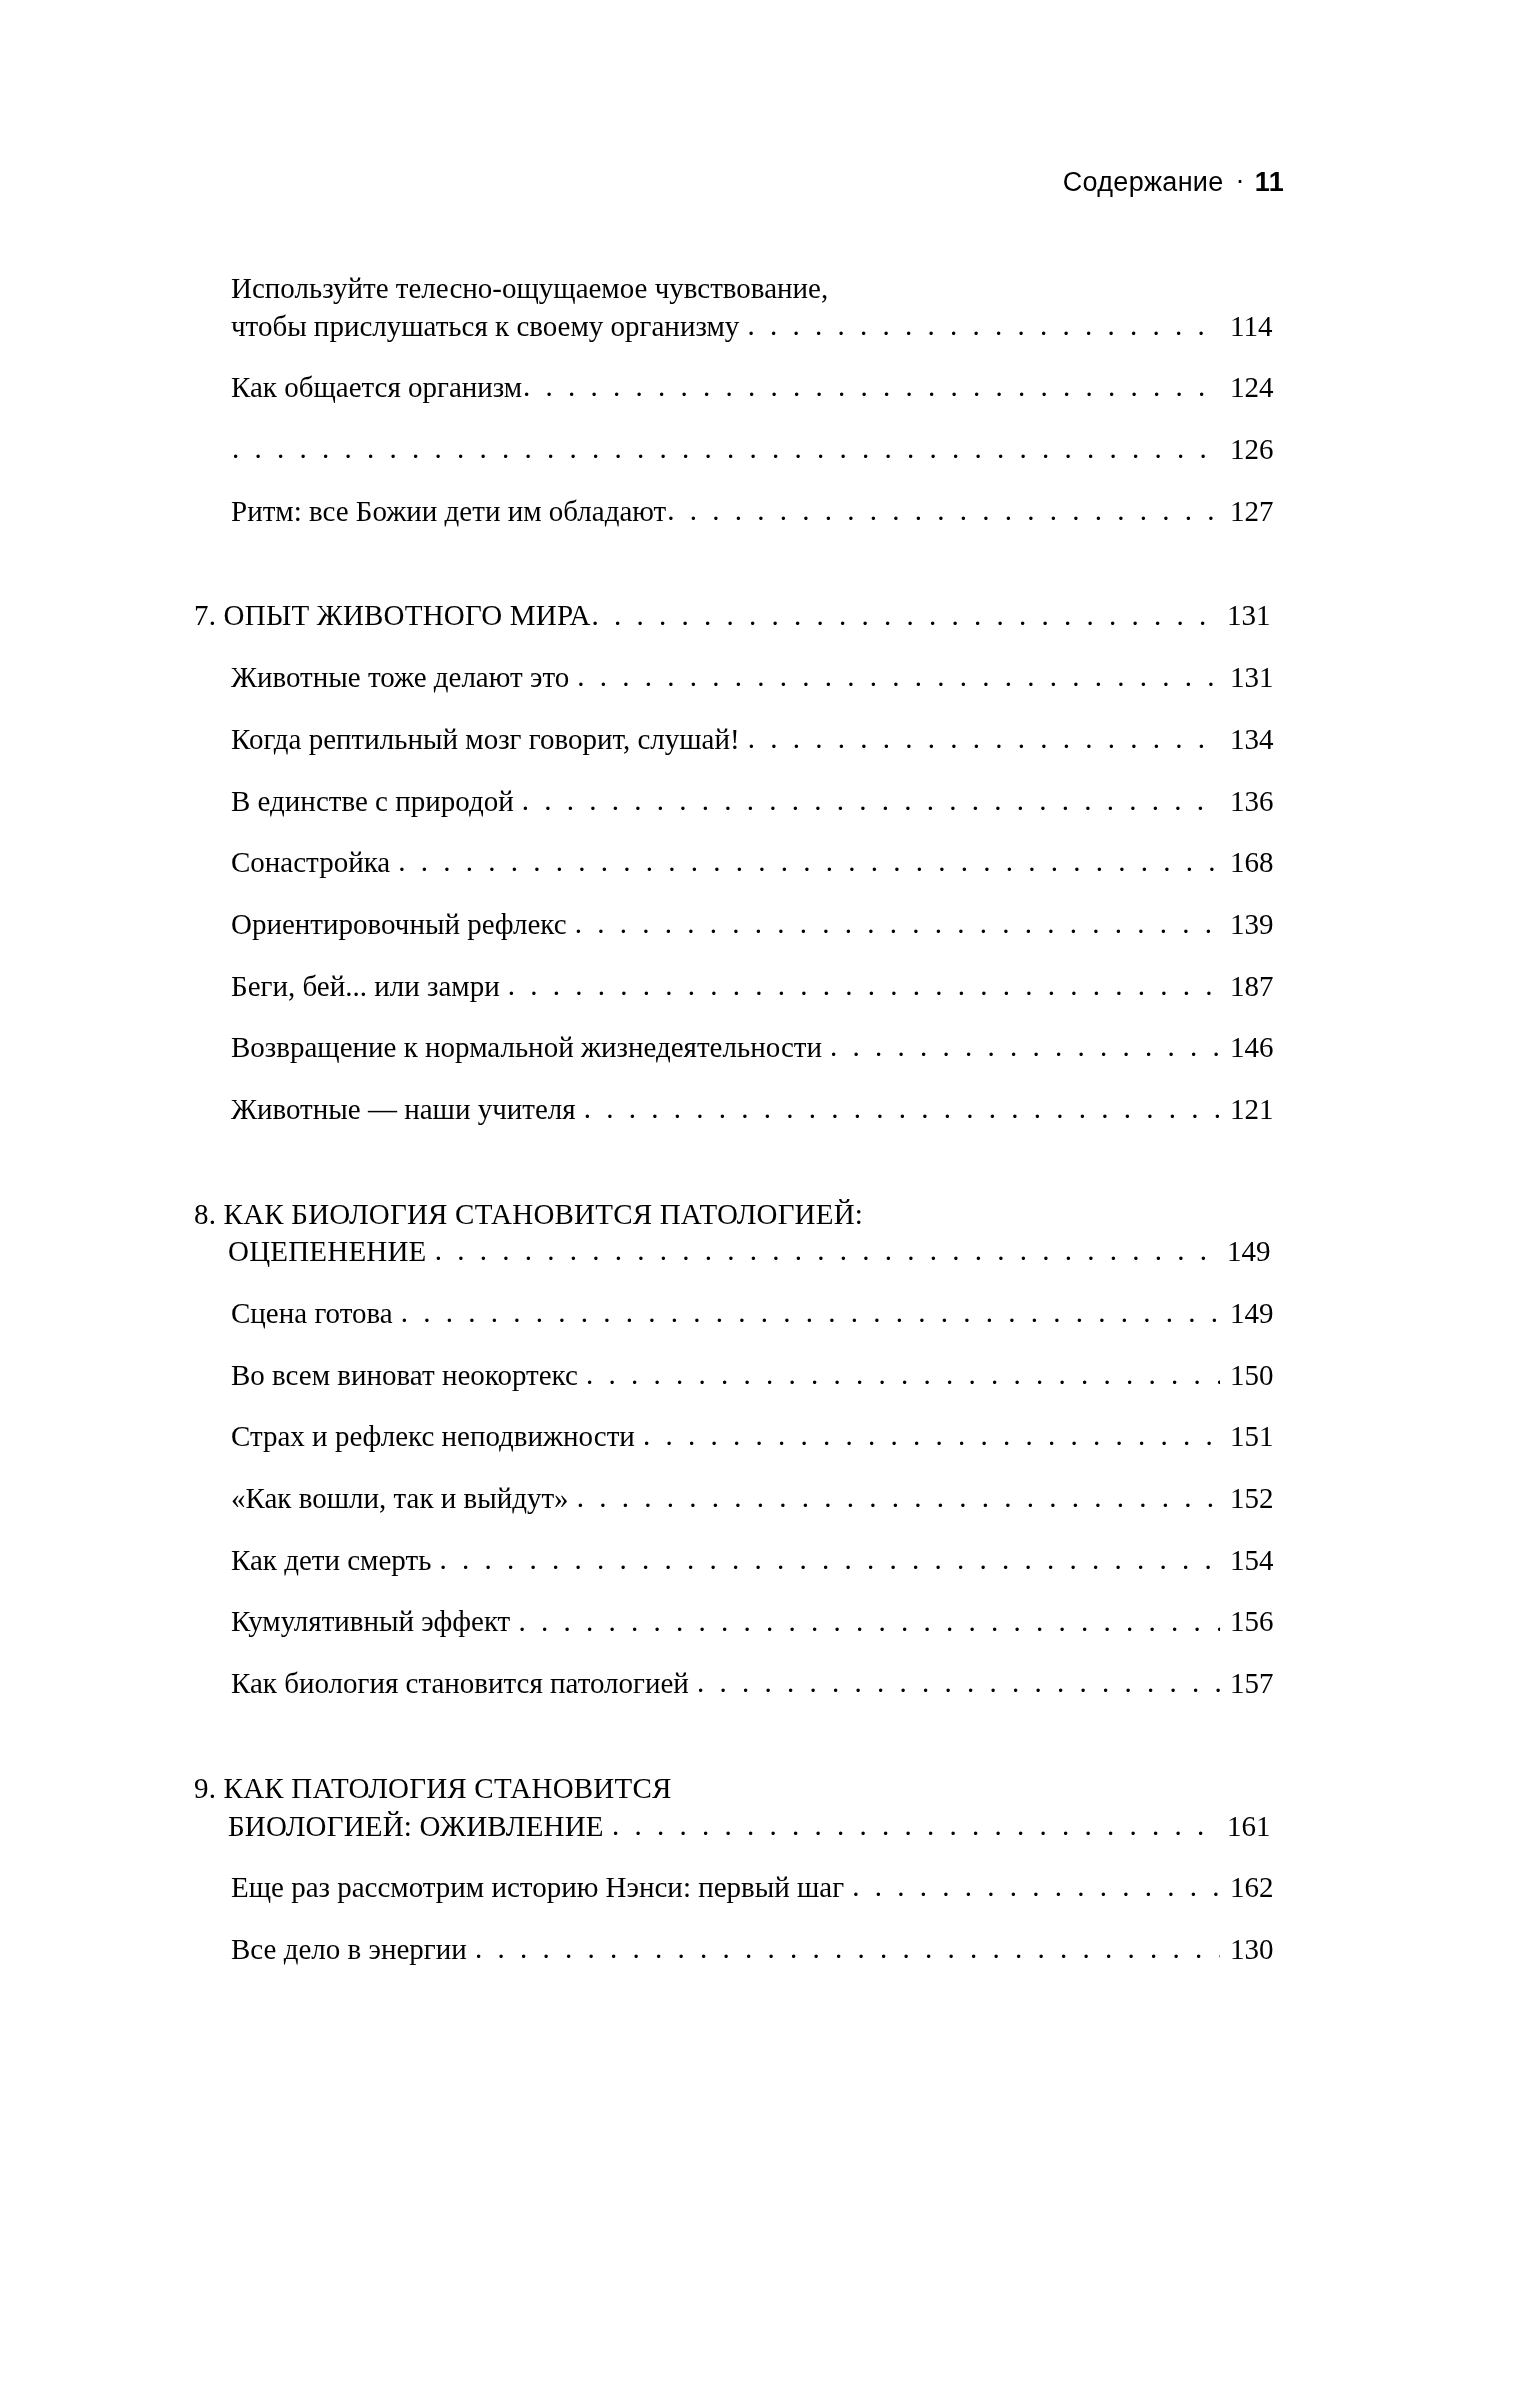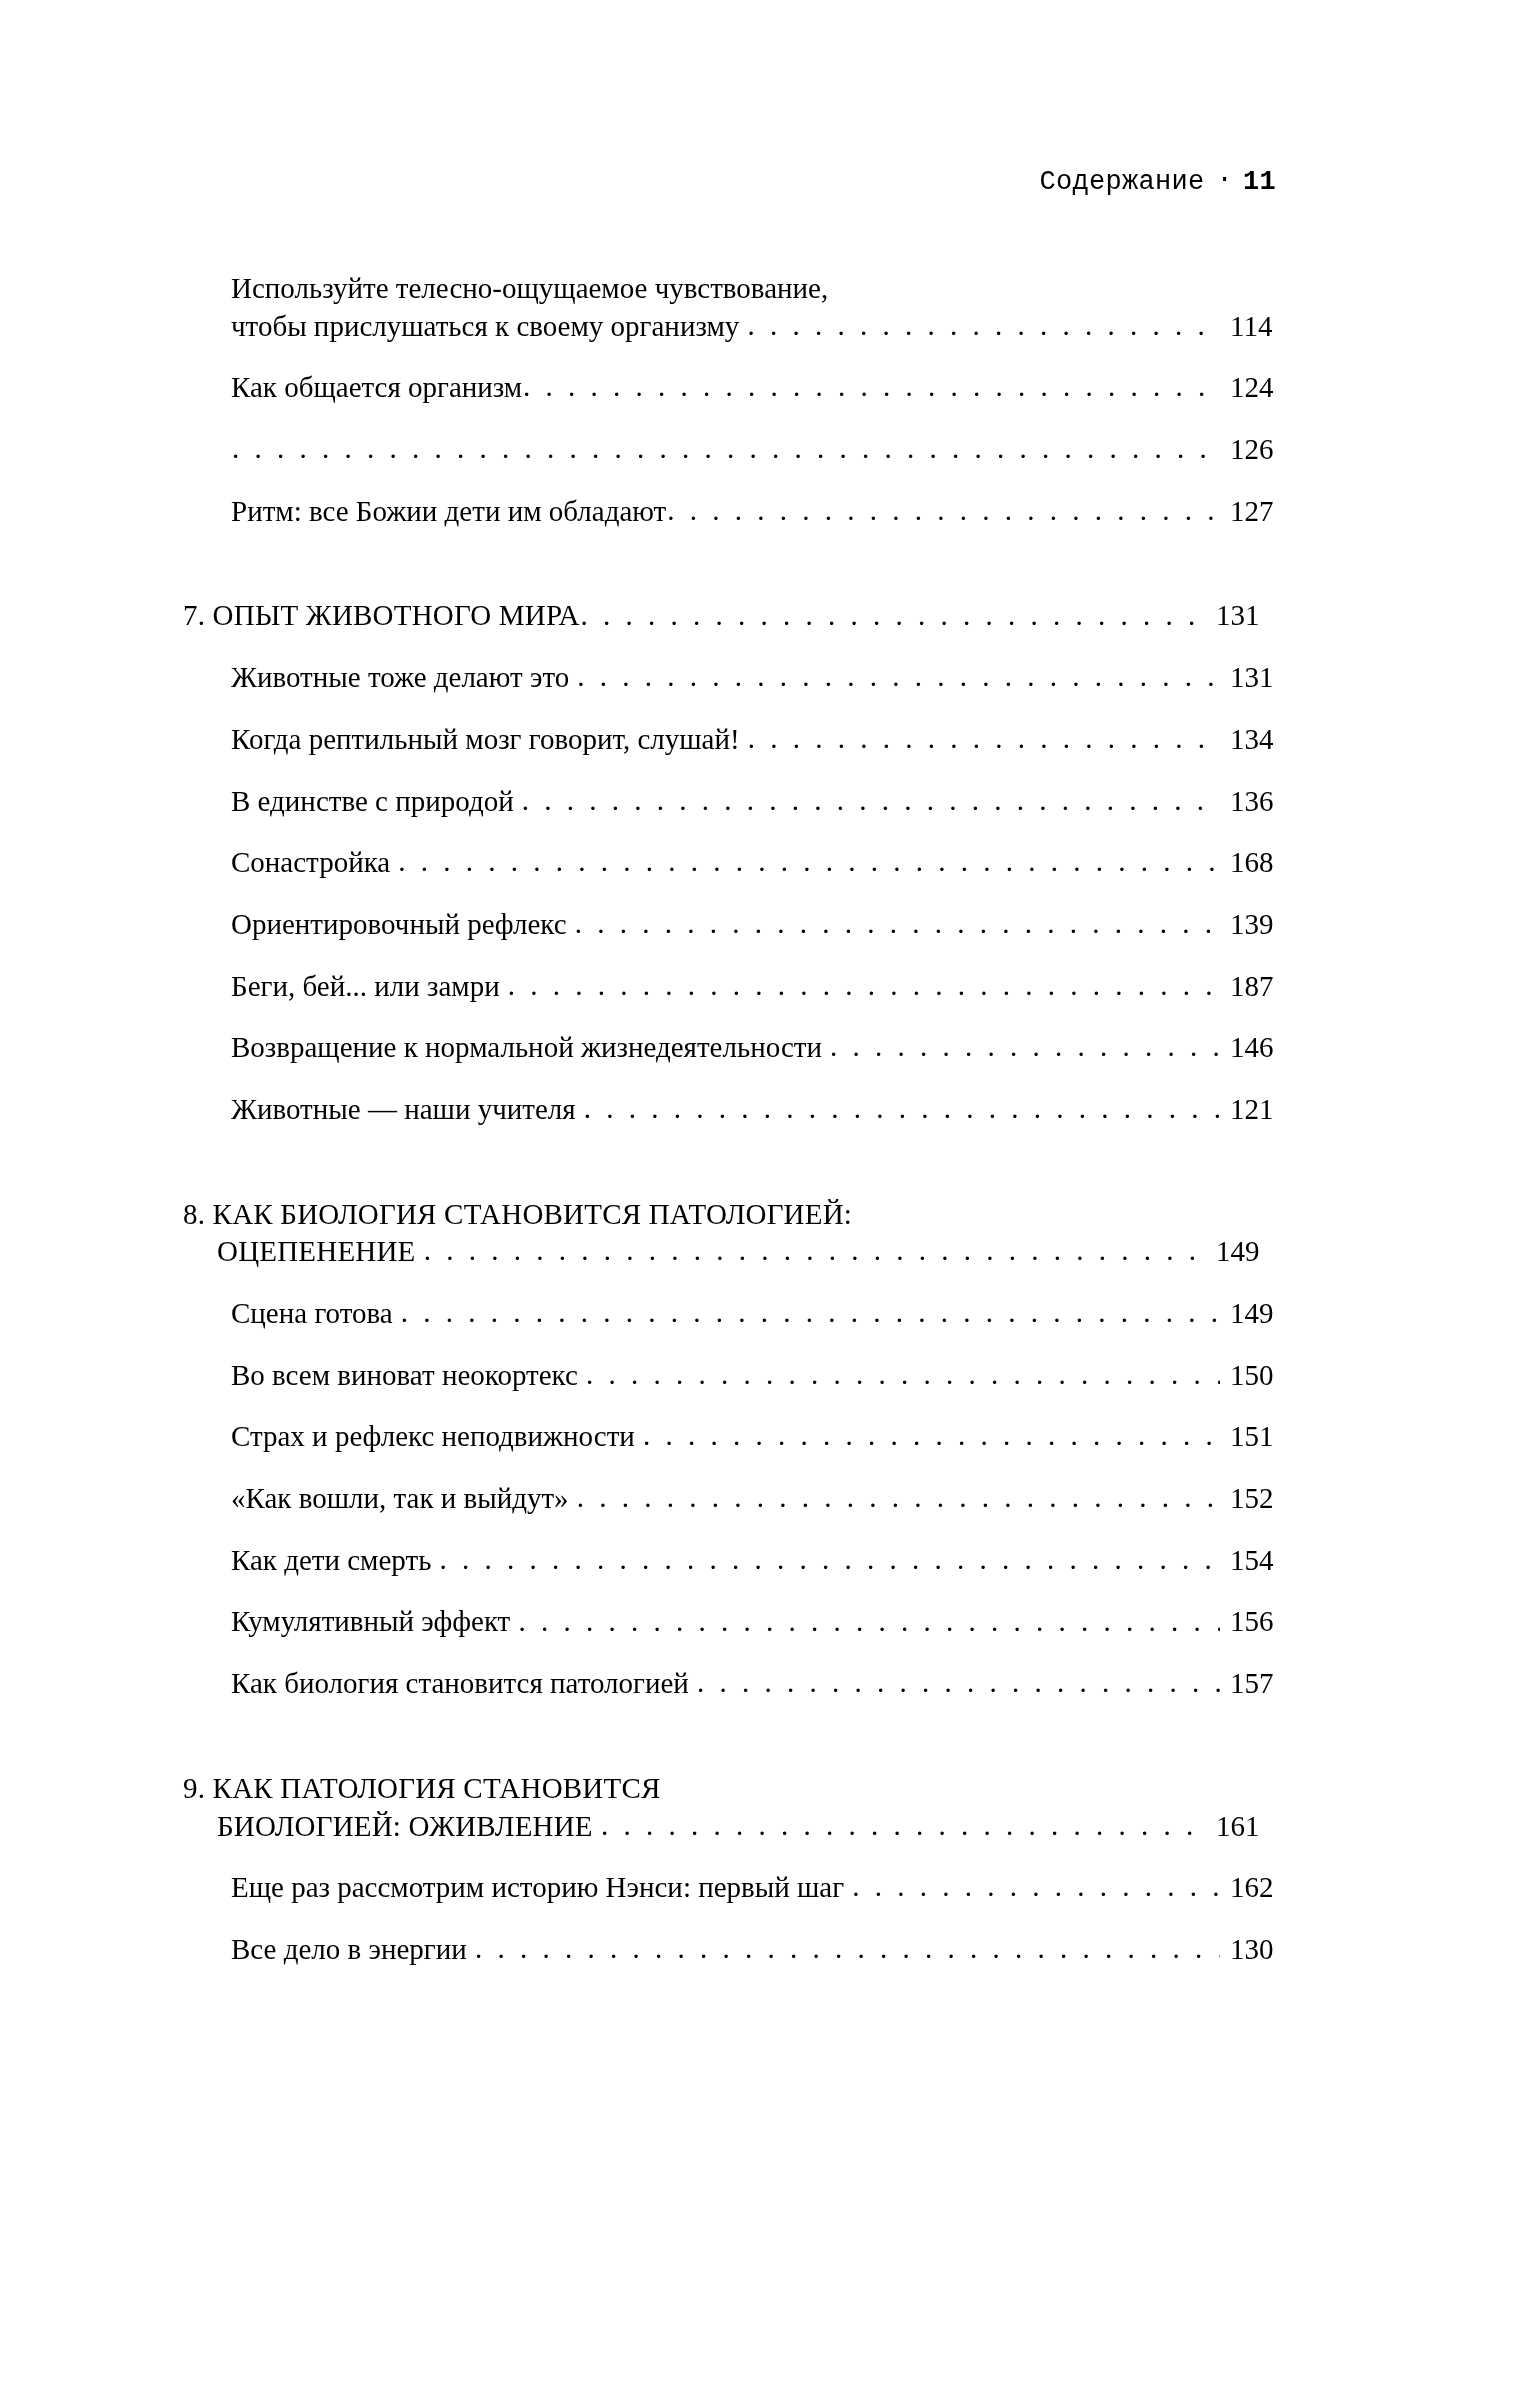--- a/index.html
+++ b/index.html
@@ -13,24 +13,24 @@
     position: relative;
     font-family: "Liberation Serif", serif;
     color: #000000;
     overflow: hidden;
   }
 
   
   .running-head {
     position: absolute;
     top: 167px;
-    left: 8px;
+    left: 16px;
     width: 1268px;
     text-align: right;
-    font-family: Liberation Mono, monospace;
+    font-family: Liberation Sans, sans-serif;
     font-size: 27px;
     letter-spacing: 0.3px;
     white-space: nowrap;
   }
   .running-head .rh-title { font-weight: 400; }
   .running-head .rh-sep {
     font-weight: 400;
     padding: 0 10px 0 12px;
     position: relative;
     top: -1.8px;
@@ -87,21 +87,21 @@
     white-space: pre;
   }
 
   
   .entry-sub {
     margin-left: 52px;
     width: calc(100% - 34px);
   }
   
   .entry-chapter {
-    margin-left: 4px;
+    margin-left: 15px;
     width: 100%;
     text-transform: none;
   }
   .entry-chapter .label,
   .entry-chapter .plainline {
     letter-spacing: 0.2px;
   }
   
   .cont-indent {
     margin-left: 34px;

